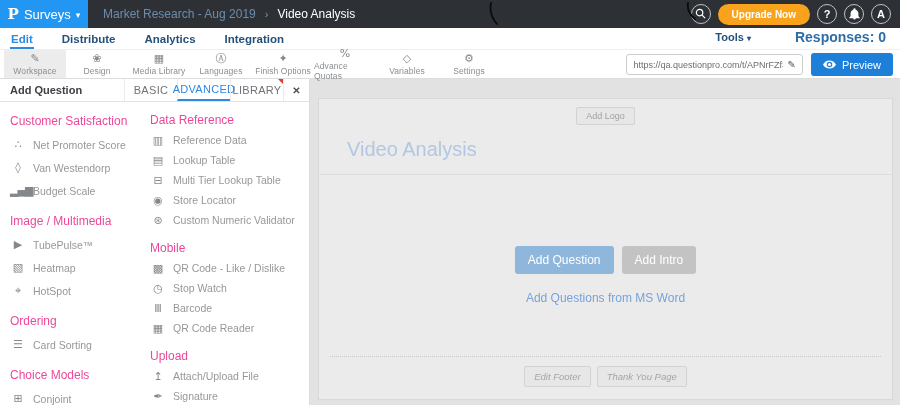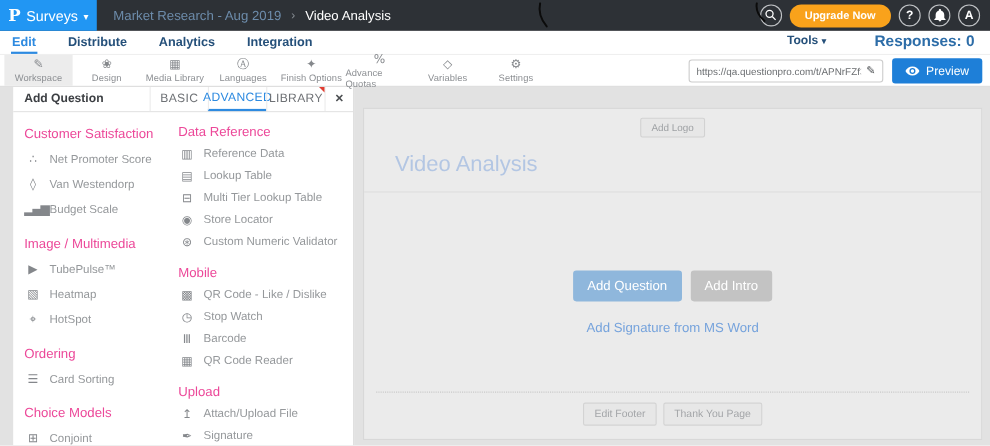--- a/index.html
+++ b/index.html
@@ -51,21 +51,21 @@
              background:#fff; height:21px; padding:0 6px; }
   .url-input { border:none; outline:none; width:150px; font-size:9px; color:#6b6e71;
                font-family:"Liberation Sans", sans-serif; background:transparent; }
   .url-edit { color:#55585b; font-size:10px; margin-left:4px; cursor:pointer;
               font-family:"DejaVu Sans", sans-serif; }
   .preview-btn { background:#1e7fd8; color:#fff; border:none; border-radius:3px; height:23px;
                  padding:0 12px; display:flex; align-items:center; gap:6px; font-size:11px;
                  cursor:pointer; font-family:inherit; }
 
   
-  .bodyrow { display:flex; height:326px;margin-left:12px; }
+  .bodyrow { display:flex; height:326px; }
 
   
   .panel { width:310px; background:#fff; border-right:1px solid #dddddd; display:flex;
            flex-direction:column; }
   .panel-head { position:relative; height:23px; display:flex; align-items:stretch;
                 border-bottom:1px solid #e3e3e3; flex:none; }
   .panel-title { flex:1; font-size:11px; font-weight:bold; color:#3c3f43; display:flex;
                  align-items:center; padding-left:10px; }
   .panel-tab { width:53px; display:flex; align-items:center; justify-content:center;
                font-size:11px; color:#6f7276; border-left:1px solid #ececec;
@@ -105,21 +105,21 @@
   .btn-addq { background:#8fb7dc; color:#fff; border:none; border-radius:3px; font-size:12px;
               padding:7px 13px; cursor:pointer; font-family:inherit; }
   .btn-addintro { background:#c3c3c3; color:#fff; border:none; border-radius:3px; font-size:12px;
                   padding:7px 13px; cursor:pointer; font-family:inherit; }
   .ms-link { margin-top:17px; font-size:12px; color:#76a3dc; cursor:pointer; }
   .footer-zone { margin-top:auto; width:100%; display:flex; flex-direction:column;
                  align-items:center; }
   .dotted { width:calc(100% - 22px); border-top:1px dotted #c9c9c9; }
   .footer-btns { display:flex; gap:6px; margin:9px 0 12px; }
   .small-btn { border:1px solid #d3d3d3; background:#e7e7e7; color:#a3a5a8; font-size:9.5px;
-               padding:4px 9px; border-radius:2px; cursor:pointer; font-family:inherit; }
+               padding:4px 9px; border-radius:2px; cursor:pointer; font-family:inherit;font-style:italic; }
 </style>
 </head>
 <body>
 
 <div class="page">
 
   <div class="topbar">
     <div class="brand">
       <span class="logo">P</span>
       <span class="brand-label">Surveys</span>
@@ -333,21 +333,21 @@
     <div class="main">
       <div class="card">
         <button class="add-logo">Add Logo</button>
         <div class="survey-title">Video Analysis</div>
         <div class="title-divider"></div>
         <div class="empty-block">
           <div class="btn-row">
             <button class="btn-addq">Add Question</button>
             <button class="btn-addintro">Add Intro</button>
           </div>
-          <div class="ms-link">Add Signature from MS Word</div>
+          <div class="ms-link">Add Questions from MS Word</div>
         </div>
         <div class="footer-zone">
           <div class="dotted"></div>
           <div class="footer-btns">
             <button class="small-btn">Edit Footer</button>
             <button class="small-btn">Thank You Page</button>
           </div>
         </div>
       </div>
     </div>

